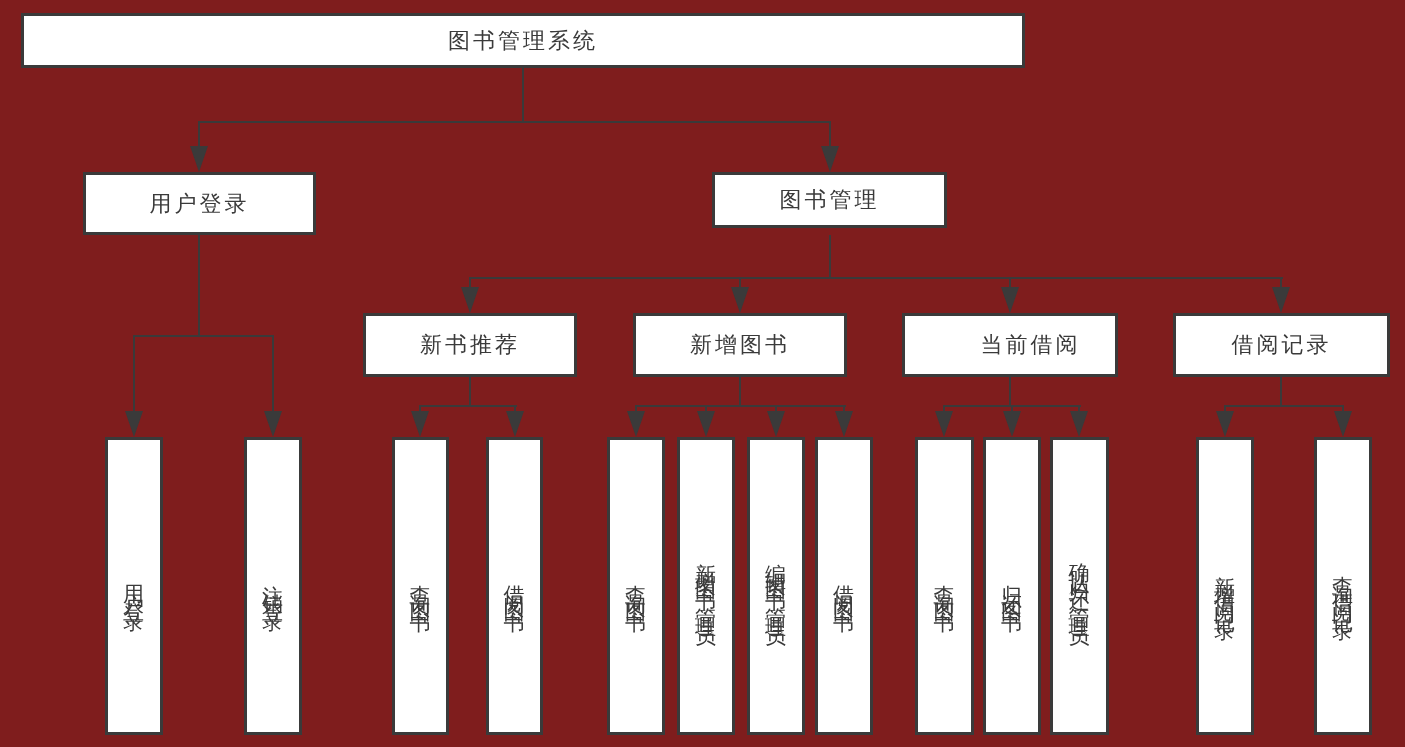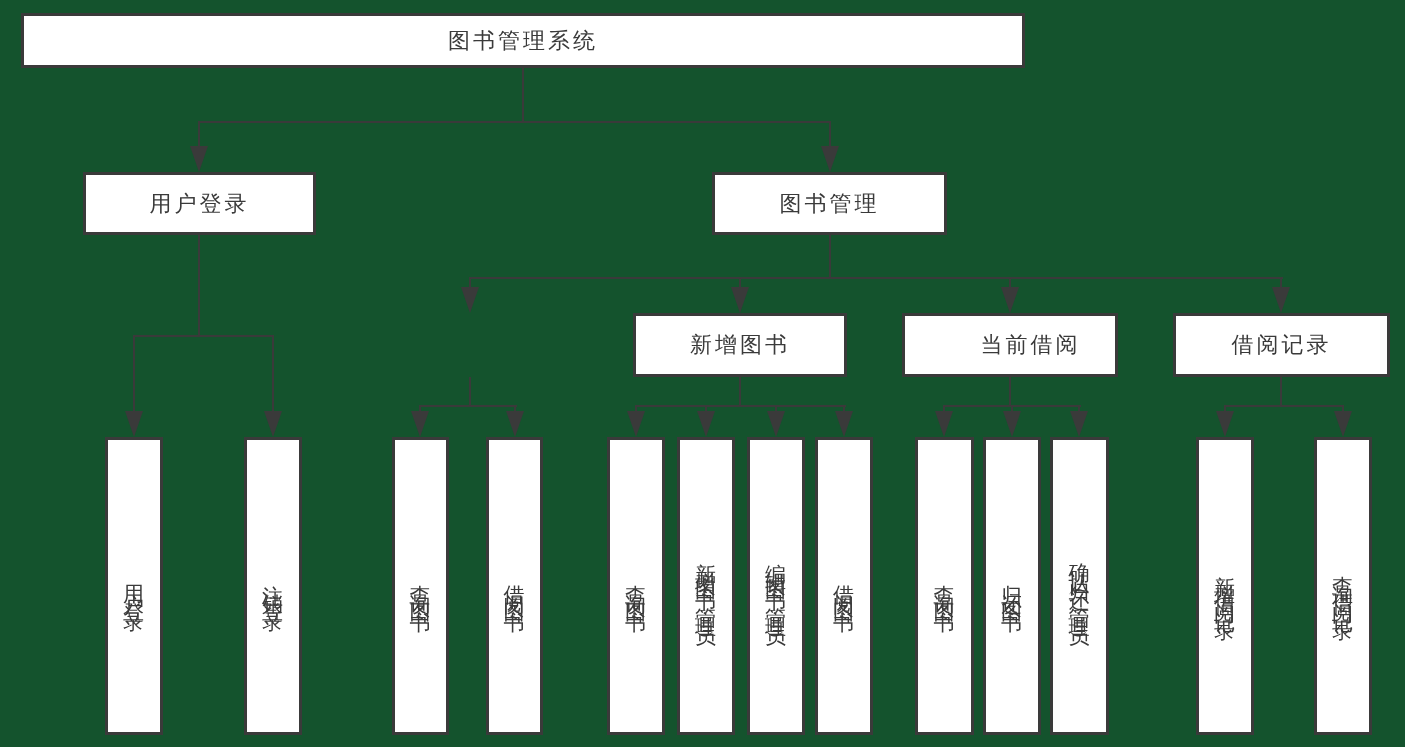--- a/index.html
+++ b/index.html
@@ -1,19 +1,19 @@
 <!DOCTYPE html>
 <html><head>
 <meta charset="utf-8">
 <style>
   html,body { margin:0; padding:0; background:#ffffff; }
   .canvas {
     position:relative;
     width:1405px; height:747px;
-    background:#14532d;
+    background:#7f1d1d;
     font-family:"Liberation Sans", sans-serif;
     color:#3a3a3a;
     overflow:hidden;
   }
   .hbox {
     position:absolute;
     box-sizing:border-box;
     border:3px solid #3a3a3a;
     background:#ffffff;
     display:flex; align-items:center; justify-content:center;
@@ -114,24 +114,27 @@
   <div class="vline" style="left:1342px; top:405px; height:10px;"></div>
   <div class="arrow" style="left:1334px; top:411px;"></div>
 
   <div class="hbox" style="left:21px; top:13px; width:1004px; height:55px;">
     <span>图书管理系统</span>
   </div>
 
   <div class="hbox" style="left:83px; top:172px; width:233px; height:63px;">
     <span>用户登录</span>
   </div>
-  <div class="hbox" style="left:712px; top:172px; width:235px; height:63px;">
+  <div class="hbox" style="left:712px; top:172px; width:235px; height:56px;">
     <span>图书管理</span>
   </div>
 
+  <div class="hbox" style="left:363px; top:313px; width:214px; height:64px;">
+    <span>新书推荐</span>
+  </div>
   <div class="hbox" style="left:633px; top:313px; width:214px; height:64px;">
     <span>新增图书</span>
   </div>
   <div class="hbox" style="left:902px; top:313px; width:216px; height:64px;padding-left:41px;">
     <span>当前借阅</span>
   </div>
   <div class="hbox" style="left:1173px; top:313px; width:217px; height:64px;font-family:Liberation Serif, serif;">
     <span>借阅记录</span>
   </div>
 

